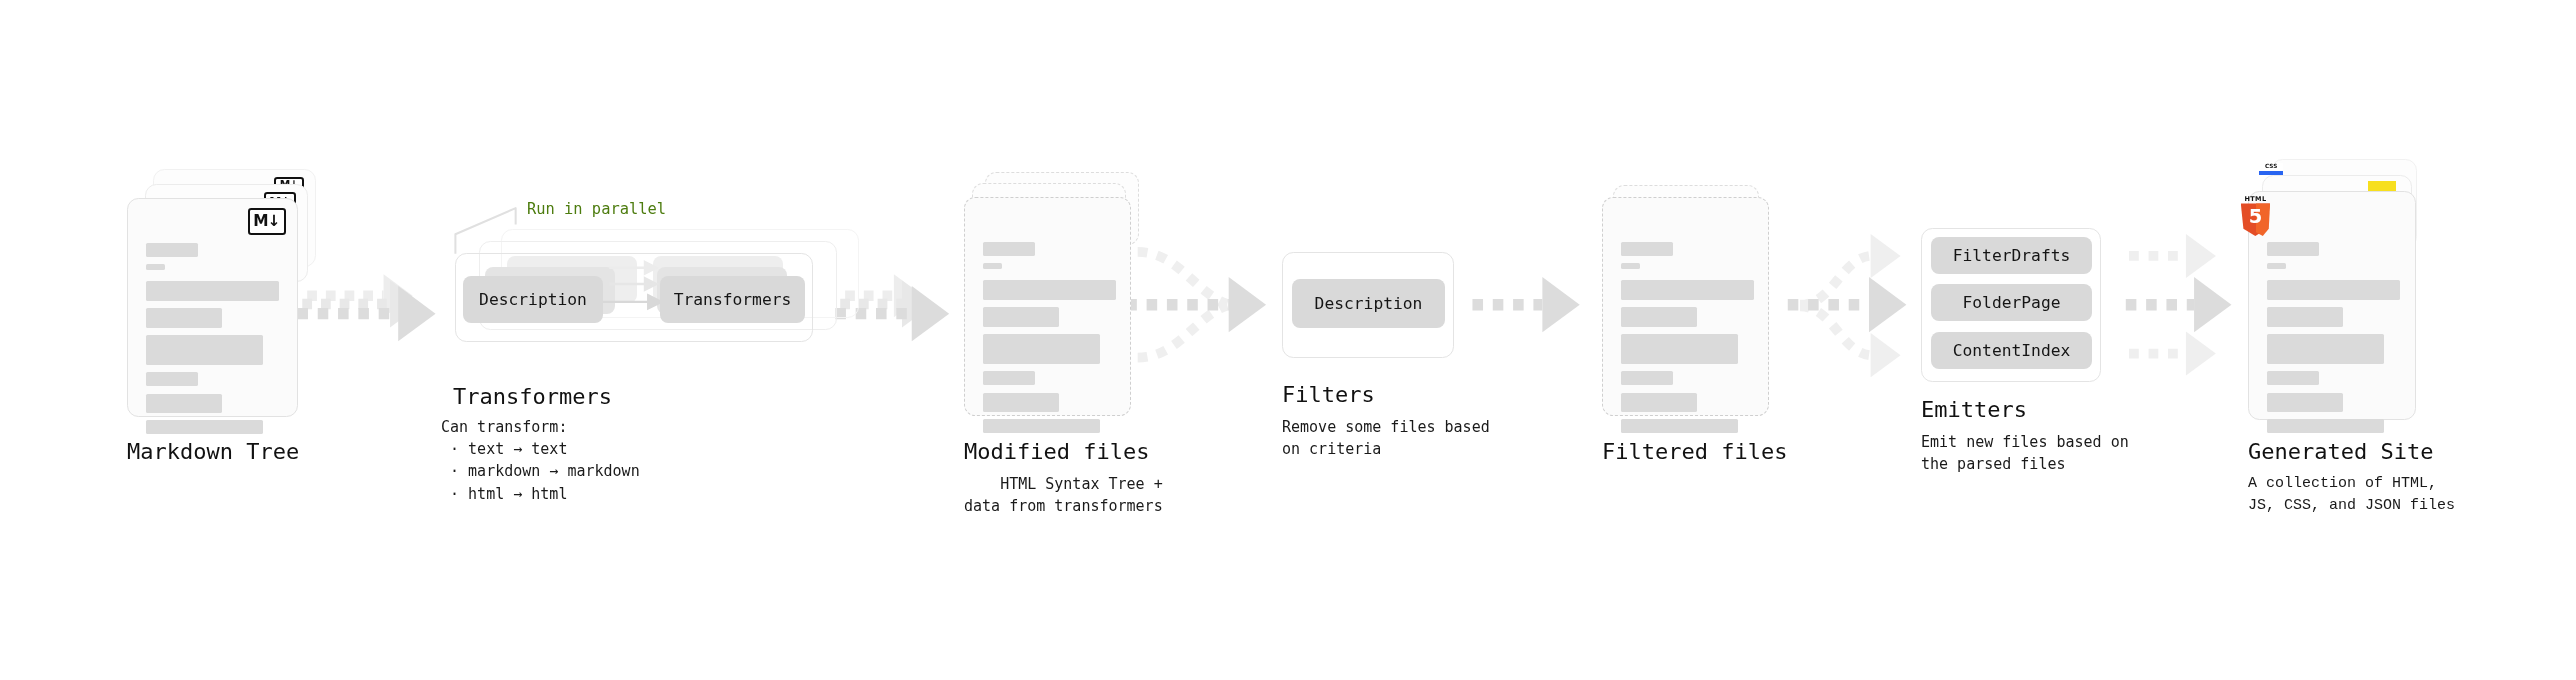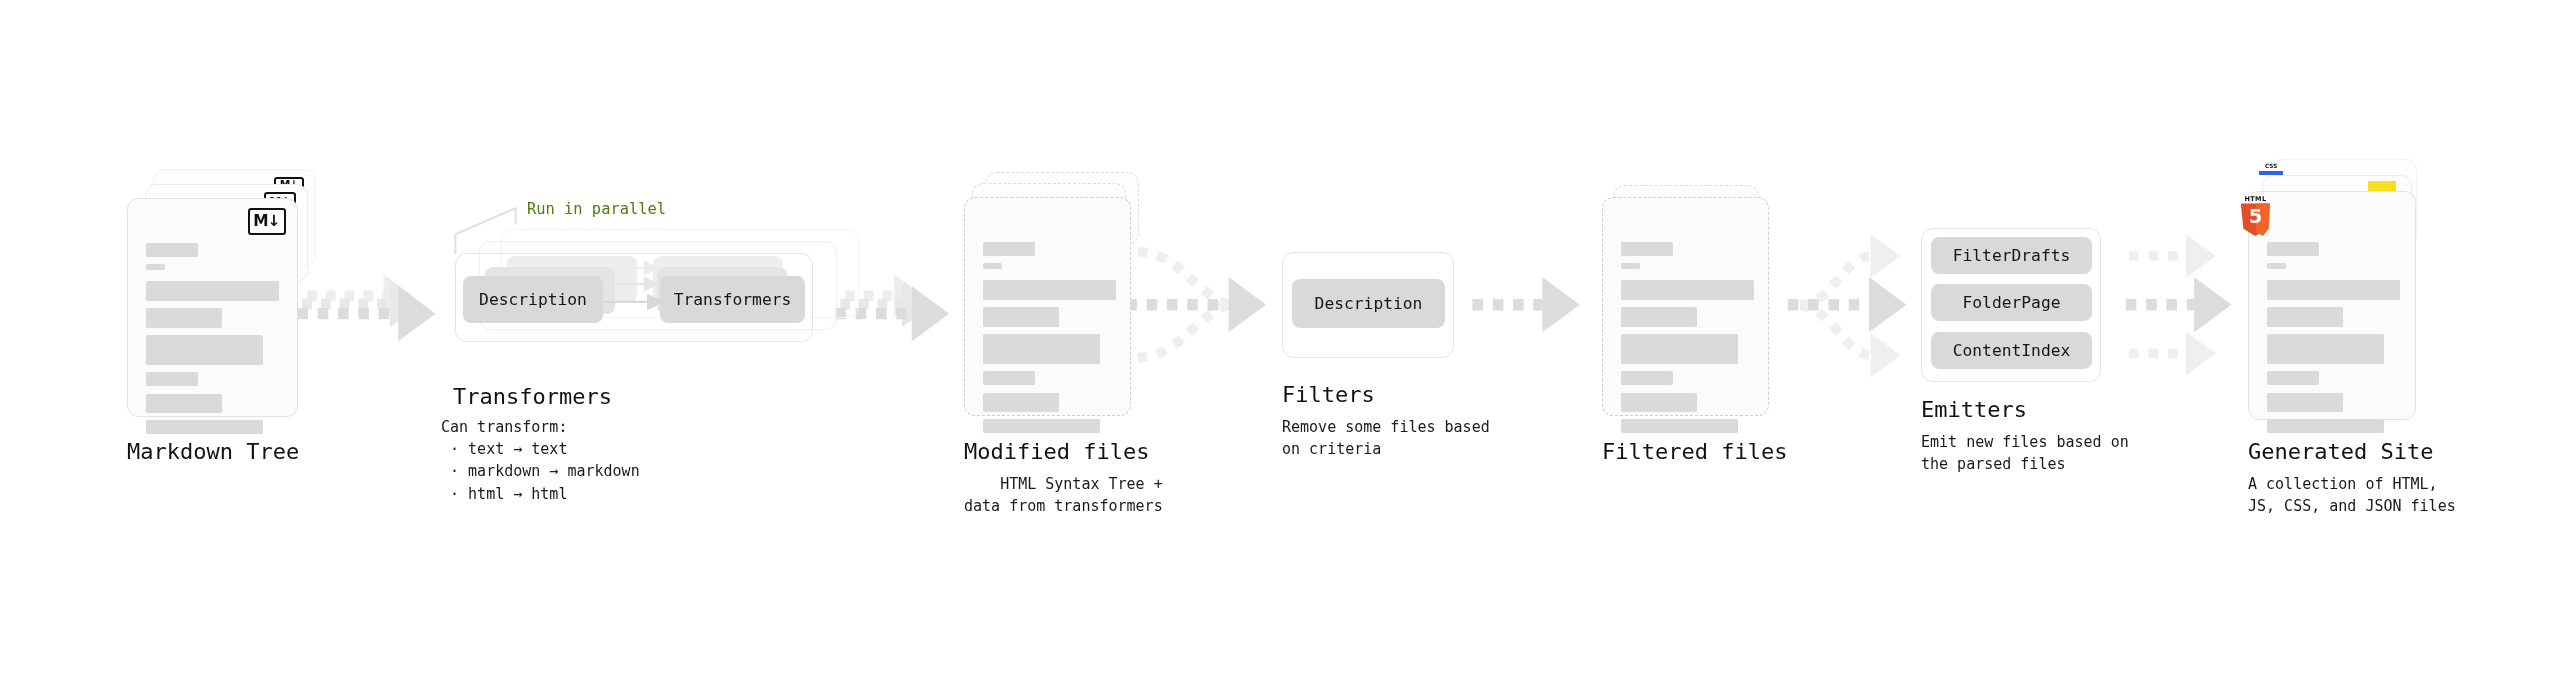--- a/index.html
+++ b/index.html
@@ -454,18 +454,18 @@
         <div class="ln" style="width:18.7px;  height:5.7px; margin-bottom:11.4px;"></div>
         <div class="ln" style="width:133px; height:19.5px;"></div>
         <div class="ln" style="width:76px;  height:19.5px;"></div>
         <div class="ln" style="width:117px; height:30px;"></div>
         <div class="ln" style="width:52px;  height:14px;"></div>
         <div class="ln" style="width:76px;  height:19.5px;"></div>
         <div class="ln" style="width:117px; height:14px;"></div>
       </div>
     </div>
     <div class="title" style="left:2248px; top:439px;">Generated Site</div>
-    <div class="subtitle" style="left:2248px; top:473px;">A collection of HTML,
+    <div class="subtitle" style="left:2248px; top:473px;font-family:Liberation Mono, monospace;">A collection of HTML,
 JS, CSS, and JSON files</div>
   </div>
 
 </div>
 
 
 </body></html>

